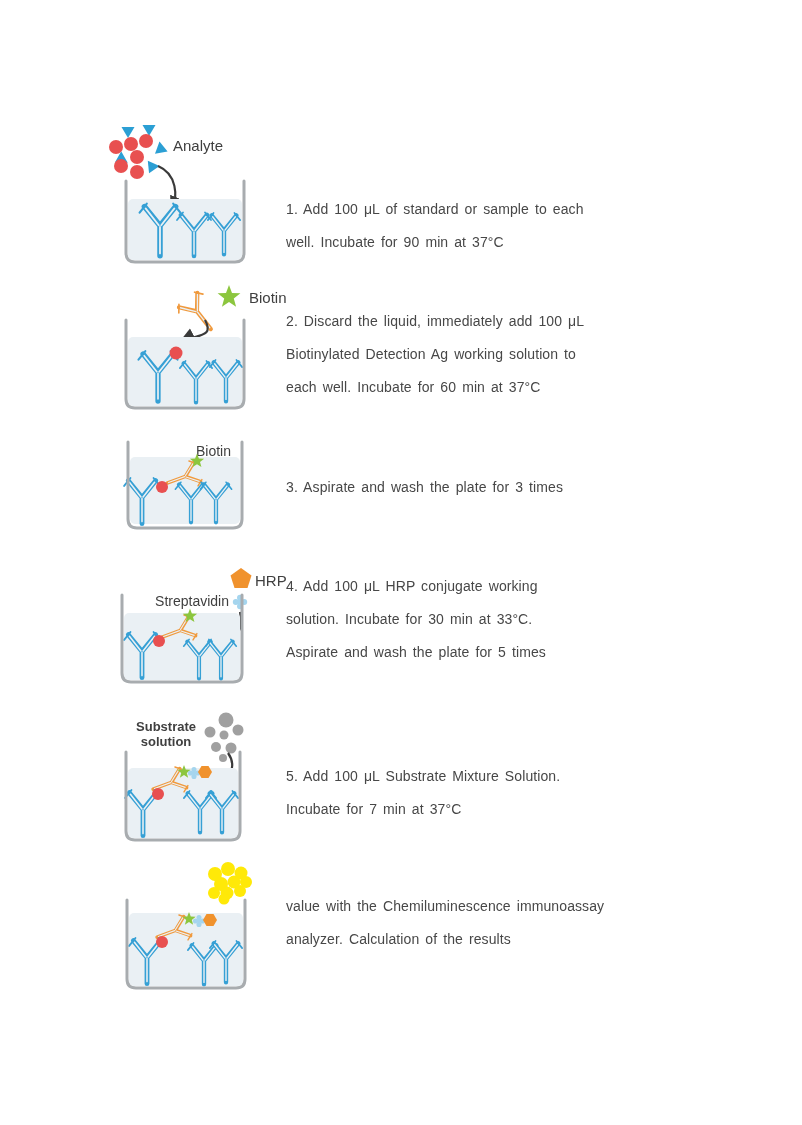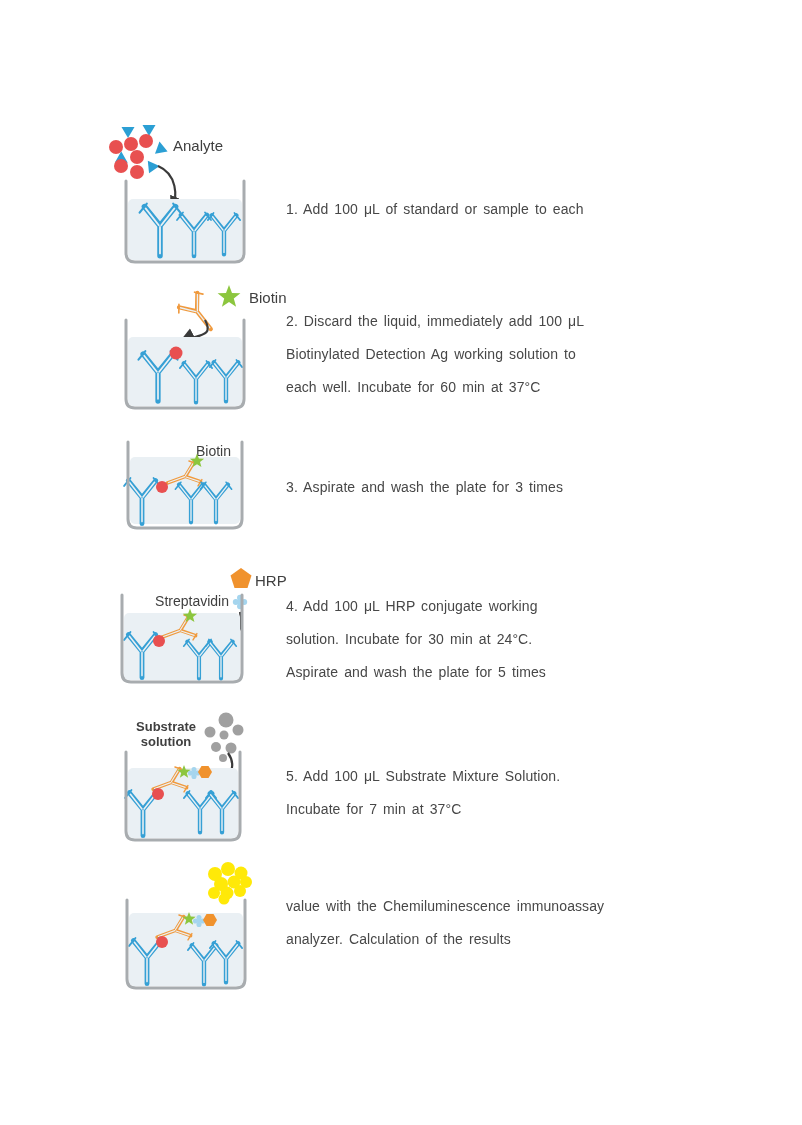--- a/index.html
+++ b/index.html
@@ -16,21 +16,21 @@
     width:440px;
     color:#474747;
     font-size:14px;
     line-height:33px;
     word-spacing:2px;
     letter-spacing:0.1px;
   }
   #text-1{top:193px;}
   #text-2{top:305px;}
   #text-3{top:471px;}
-  #text-4{top:590px;}
+  #text-4{top:570px;}
   #text-5{top:760px;}
   #text-6{top:890px;}
   svg text{
     fill:#3f3f3f;
     font-family:"Liberation Sans", sans-serif;
   }
   .lbl{font-size:15px;}
   .lbl-sm{font-size:14px;}
   .lbl-bold{font-size:13px;font-weight:bold;}
   .arrow{stroke:#3a3a3a;stroke-width:2.2;fill:none;}
@@ -190,35 +190,36 @@
         <circle cx="162" cy="942" r="6" fill="#e85050"></circle>
         <use href="#ab" transform="translate(204,952) scale(0.95)" style="color:#36a0d5"></use>
         <use href="#ab" transform="translate(226,950) scale(0.95)" style="color:#36a0d5"></use>
         <path class="well-outline" d="M127,900 L127,979 Q127,988 136,988 L236,988 Q245,988 245,979 L245,900"></path>
       </g>
     </g>
   </svg>
 
   <div class="step-text" id="text-1">
     <div>1. Add 100 μL of standard or sample to each</div>
+    <div>well. Incubate for 90 min at 37°C</div>
   </div>
 
   <div class="step-text" id="text-2">
     <div>2. Discard the liquid, immediately add 100 μL</div>
     <div>Biotinylated Detection Ag working solution to</div>
     <div>each well. Incubate for 60 min at 37°C</div>
   </div>
 
   <div class="step-text" id="text-3">
     <div>3. Aspirate and wash the plate for 3 times</div>
   </div>
 
   <div class="step-text" id="text-4">
     <div>4. Add 100 μL HRP conjugate working</div>
-    <div>solution. Incubate for 30 min at 24°C.</div>
+    <div>solution. Incubate for 30 min at 33°C.</div>
     <div>Aspirate and wash the plate for 5 times</div>
   </div>
 
   <div class="step-text" id="text-5">
     <div>5. Add 100 μL Substrate Mixture Solution.</div>
     <div>Incubate for 7 min at 37°C</div>
   </div>
 
   <div class="step-text" id="text-6">
     <div>value with the Chemiluminescence immunoassay</div>

